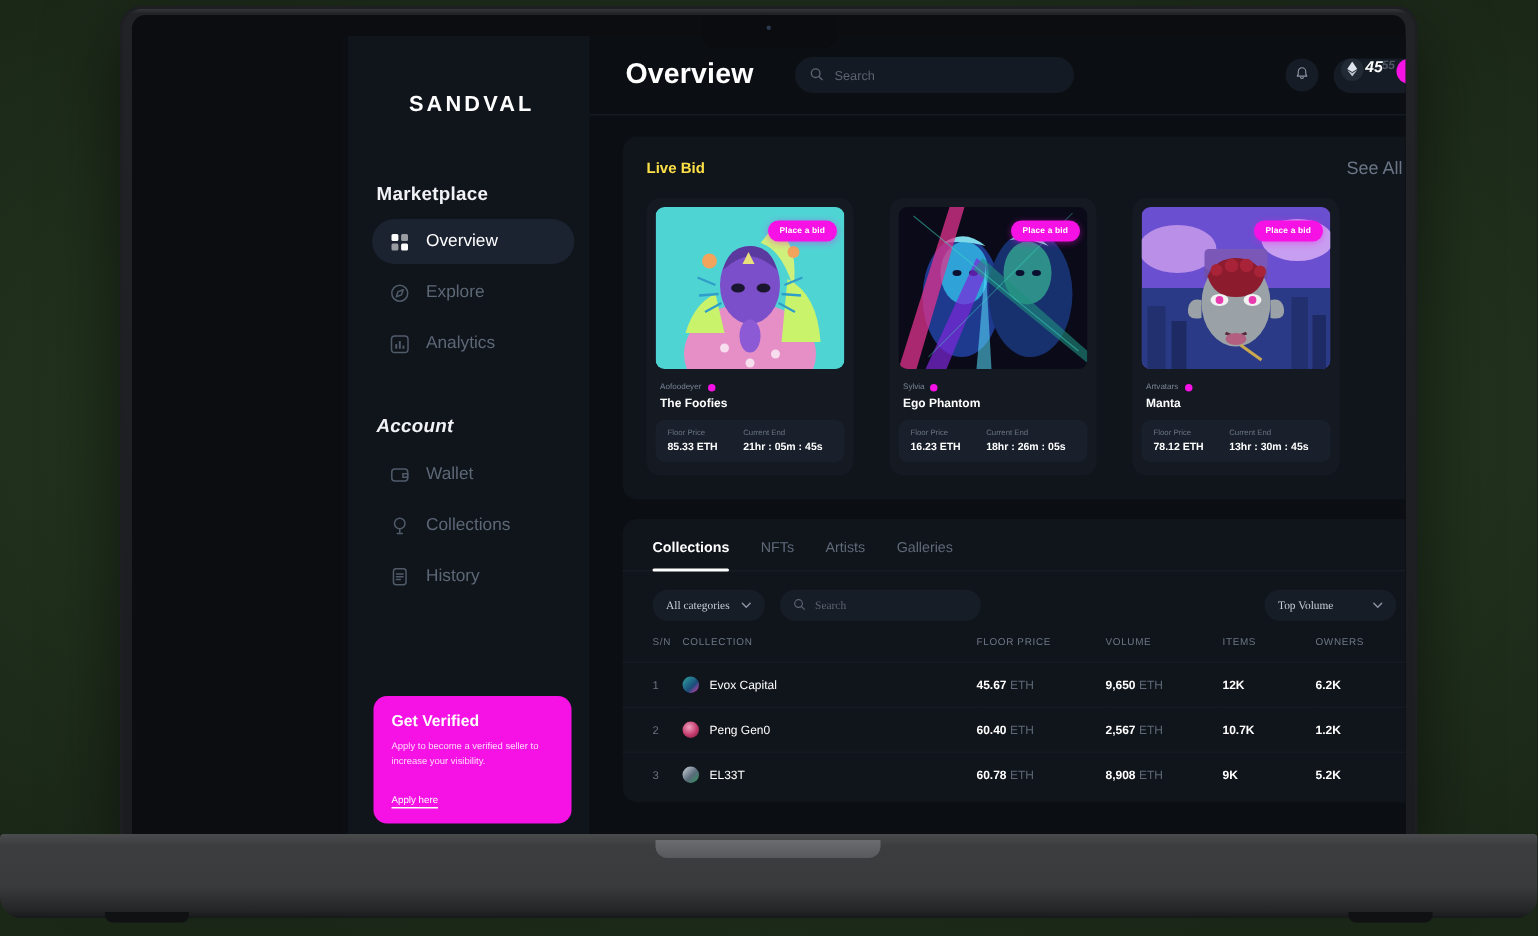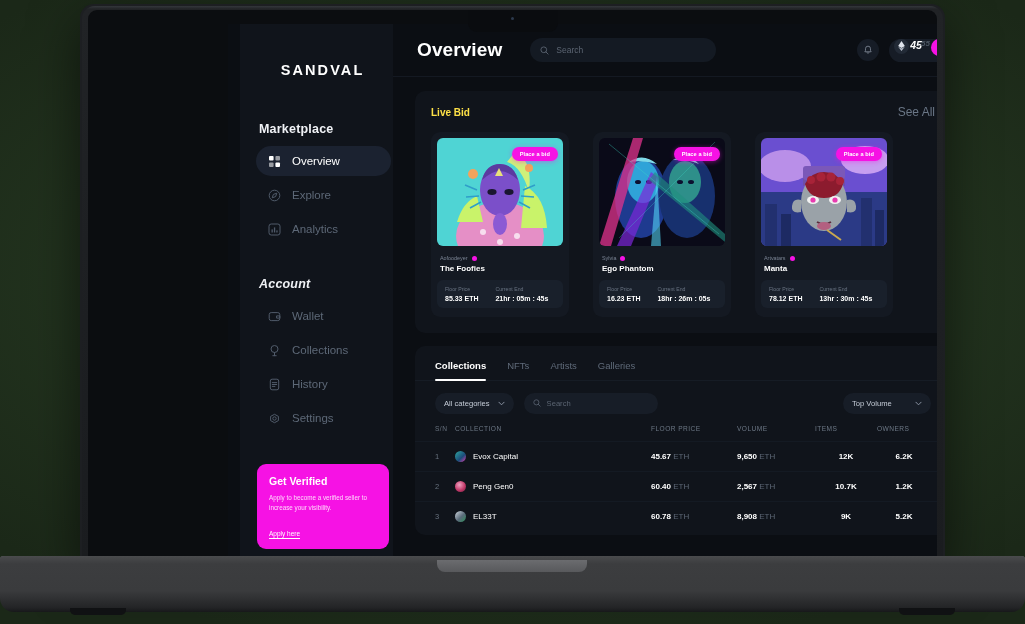--- a/index.html
+++ b/index.html
@@ -59,21 +59,21 @@
     position:absolute; left:437px; top:560px; width:150px; height:12px;
     background:linear-gradient(180deg,#6b6c6f,#58595c);
     border-radius:0 0 8px 8px;
   }
   .foot{ position:absolute; top:608px; width:56px; height:7px;
     background:#101113; border-radius:0 0 5px 5px; }
   .foot.l{ left:70px; } .foot.r{ right:70px; }
 
   
   .sidebar{
-    position:absolute; left:12px; top:0; width:165px; height:542px;
+    position:absolute; left:4px; top:0; width:165px; height:542px;
     background:#10141b;
   }
   .logo{
     color:#fff; font-size:14.5px; font-weight:700; letter-spacing:2.1px;
     text-align:center; margin-top:38px;
   }
   .nav-head{
     color:#f0f2f6; font-size:12.5px; font-weight:700;
     margin:44px 0 10px 19px; letter-spacing:.2px;
   }
@@ -167,21 +167,21 @@
   .meta-lbl{ color:#6a7483; font-size:5.2px; margin-bottom:3px; }
   .meta-val{ color:#fff; font-size:7px; font-weight:700; }
 
   .panel2{ margin-top:13px; background:#10141b; border-radius:10px; padding:0 0 4px 0; }
   .tabs{ display:flex; gap:21px; padding:14px 20px 0 20px; border-bottom:1px solid #161c25; }
   .tab{ color:#5f6a79; font-size:9.5px; padding-bottom:9px; cursor:pointer; position:relative; }
   .tab.active{ color:#fff; font-weight:700; }
   .tab.active::after{
     content:""; position:absolute; left:0; bottom:-1px; width:100%; height:2px; background:#fff; border-radius:2px;
   }
-  .filters{ display:flex; align-items:center; gap:10px; padding:12px 20px 0 20px; }
+  .filters{ display:flex; align-items:center; gap:10px; padding:12px 20px 0 20px;font-family:Liberation Serif, serif; }
   .pill{
     height:21px; background:#171d27; border-radius:11px;
     display:flex; align-items:center; gap:8px; padding:0 9px;
     color:#c5ccd7; font-size:7.6px; cursor:pointer;
   }
   .pill.search{ width:134px; color:#5b6472; gap:6px; }
   .pill.search input{ background:none;border:none;outline:none;color:#c5ccd7;font-size:7.6px;font-family:inherit;width:100%; }
   .pill.search input::placeholder{ color:#5b6472; }
   .pill.right{ margin-left:auto; width:88px; }
   .pill.right .lbl{ flex:1; }
@@ -197,21 +197,21 @@
   .c-sn{ width:40px; color:#68727f; }
   .c-name{ width:196px; }
   .c-fp{ width:86px; }
   .c-vol{ width:78px; }
   .c-items{ width:62px; }
   td.c-sn{ color:#68727f; font-size:7.5px; }
   .coll{ display:flex; align-items:center; gap:7px; }
   .coll-av{ width:11px; height:11px; border-radius:50%; flex:0 0 11px; }
   .eth-unit{ color:#5d6775; font-weight:400; }
   td.c-fp, td.c-vol{ font-weight:700; }
-  td.c-items, td.c-own{ font-weight:700;text-align:center; }
+  td.c-items, td.c-own{ font-weight:700; }
 </style>
 </head>
 <body>
 
 <div class="backdrop"></div>
 
 <div class="laptop">
   <div class="lid"></div>
   <div class="lid-inner"></div>
   <div class="bezel">
@@ -282,29 +282,20 @@
         <div class="nav-item">
           <span class="ic">
             <svg width="13" height="13" viewBox="0 0 13 13">
                 <rect x="2.3" y="1.2" width="8.4" height="10.6" rx="1.8" fill="none" stroke="#505b6a" stroke-width="1"></rect>
                 <path d="M4.3 4.6h4.4M4.3 6.5h4.4M4.3 8.4h2.6" stroke="#505b6a" stroke-width="1" stroke-linecap="round"></path>
               </svg>
           </span>
           <span>History</span>
         </div>
 
-        <div class="nav-item">
-          <span class="ic">
-            <svg width="13" height="13" viewBox="0 0 13 13">
-                <path d="M6.5 1.3 10.4 3.4v4.2L6.5 9.7 2.6 7.6V3.4z" fill="none" stroke="#505b6a" stroke-width="1" stroke-linejoin="round" transform="translate(0,1)"></path>
-                <circle cx="6.5" cy="6.5" r="1.7" fill="none" stroke="#505b6a" stroke-width="1"></circle>
-              </svg>
-          </span>
-          <span>Settings</span>
-        </div>
 
         <div class="verified">
           <h4>Get Verified</h4>
           <p>Apply to become a verified seller to increase your visibility.</p>
           <a href="#">Apply here</a>
         </div>
       </aside>
 
       <div class="main">
 

